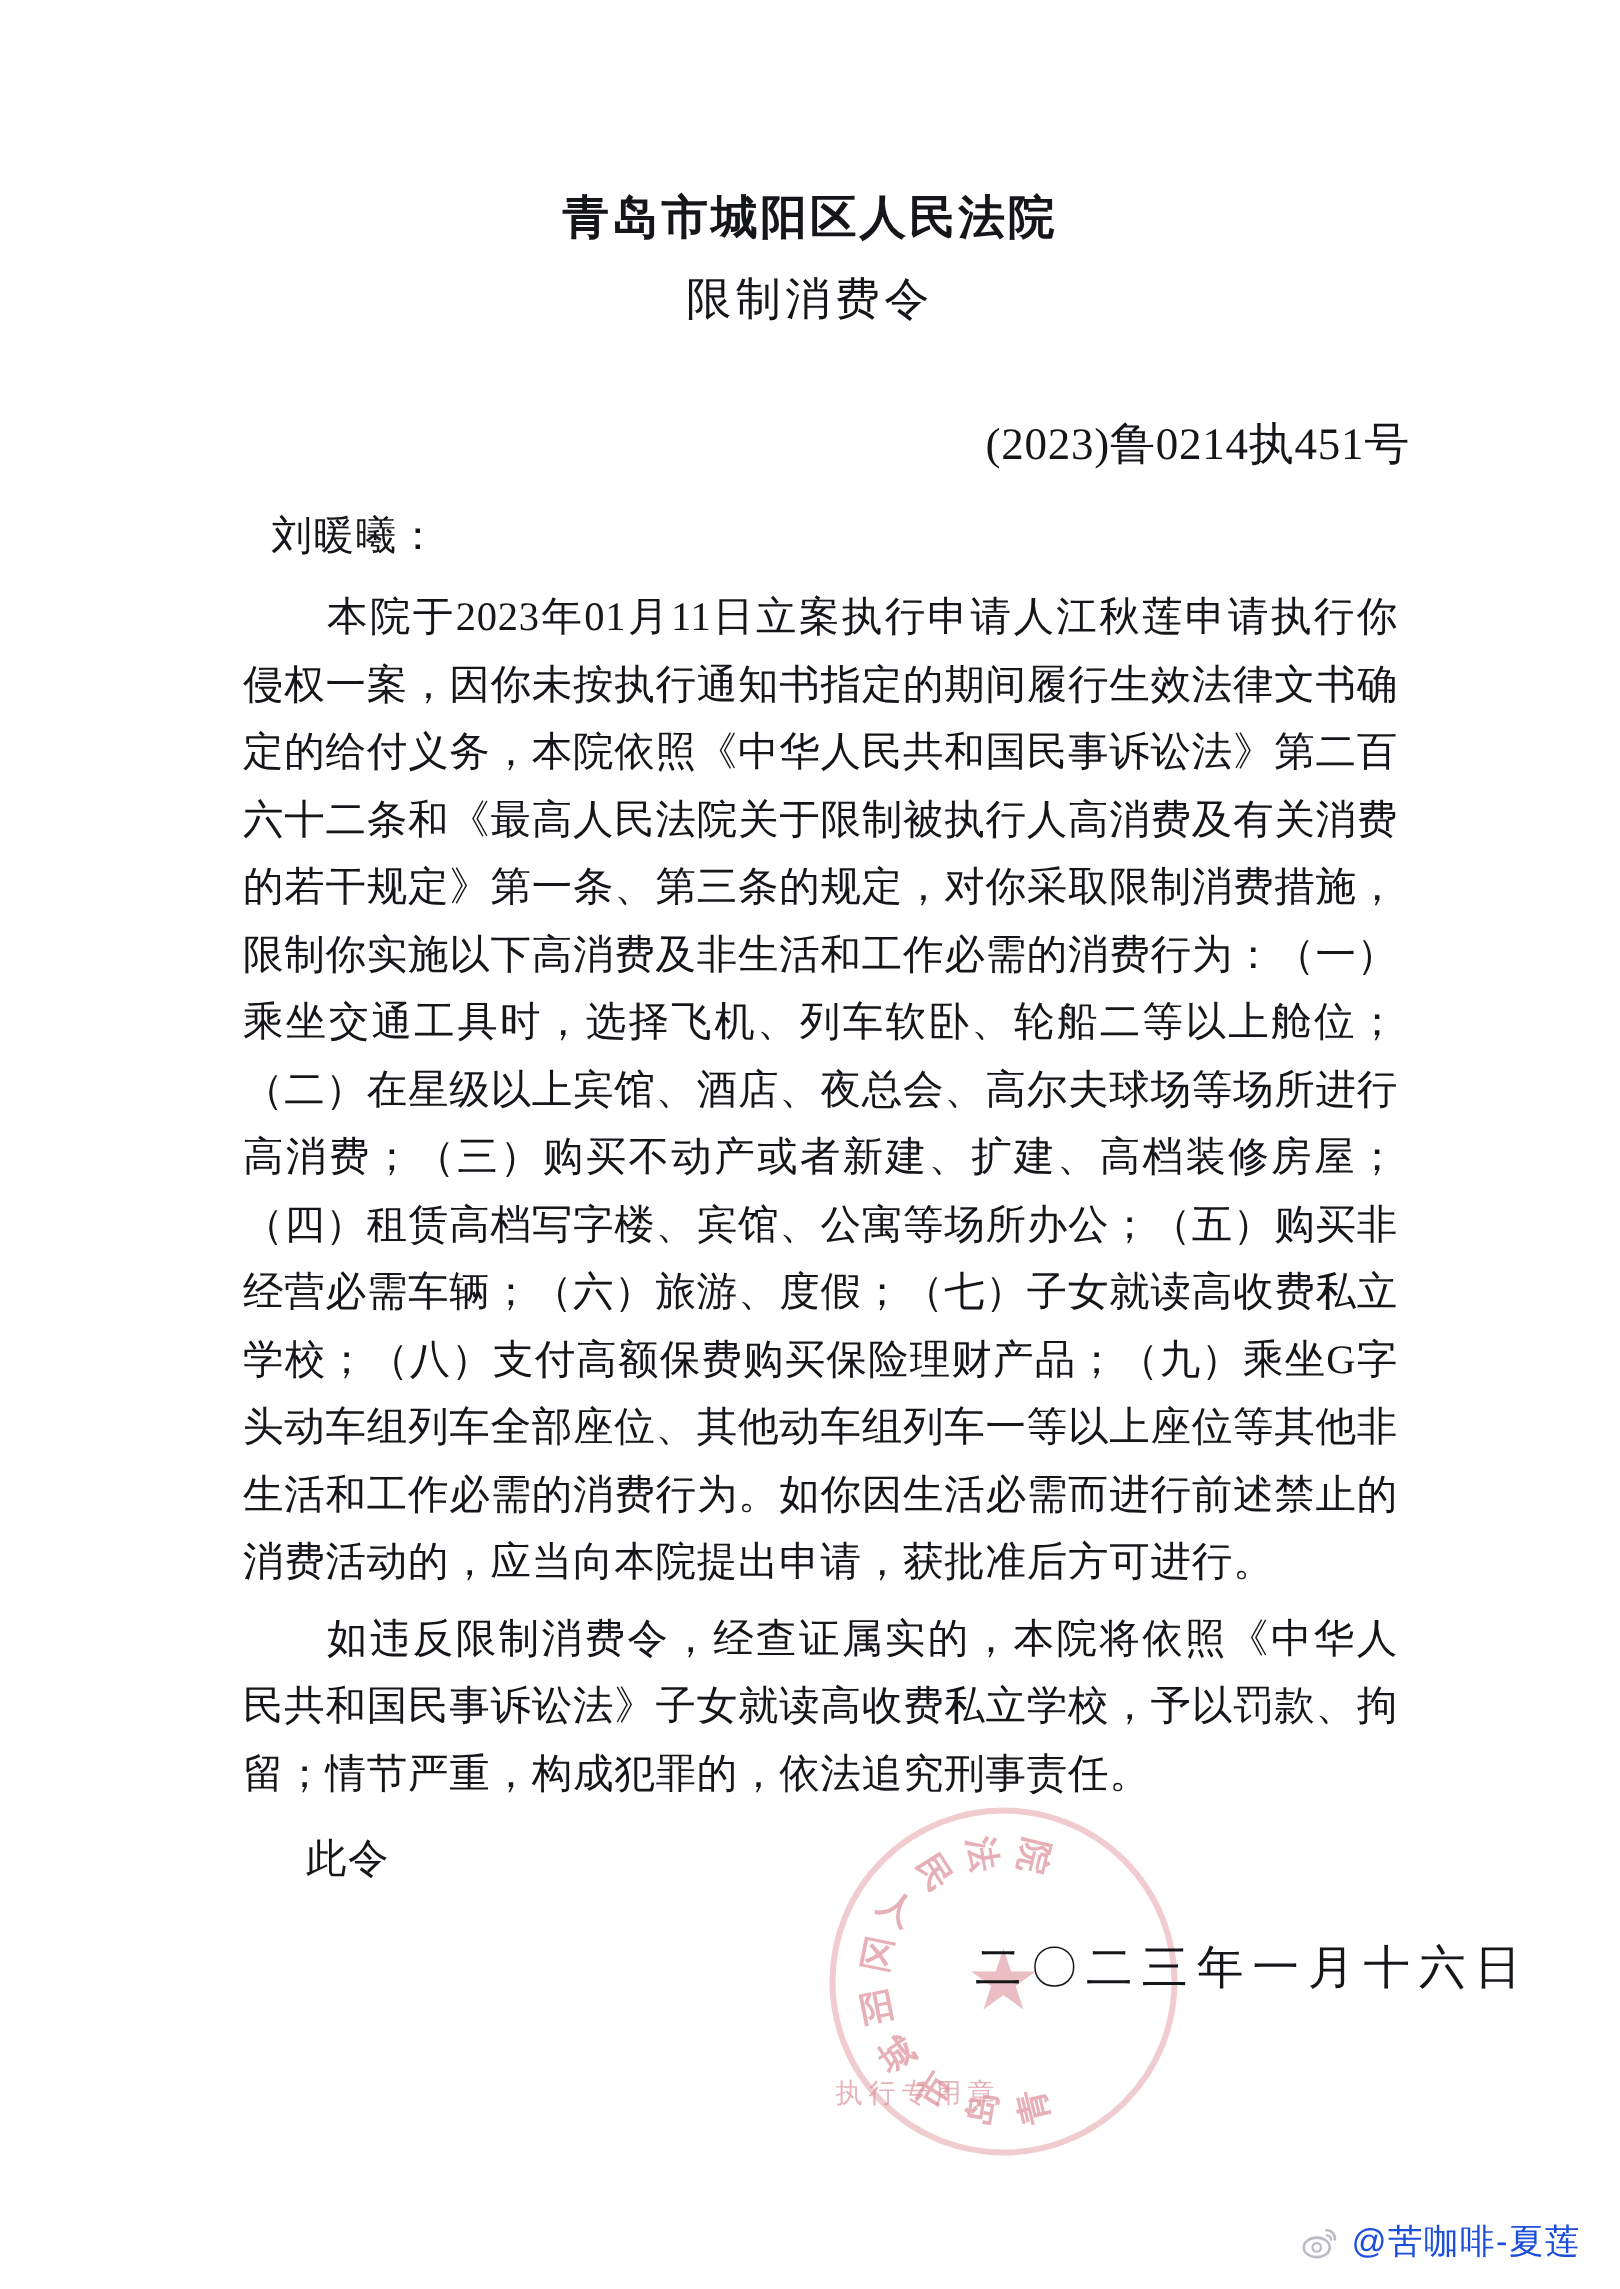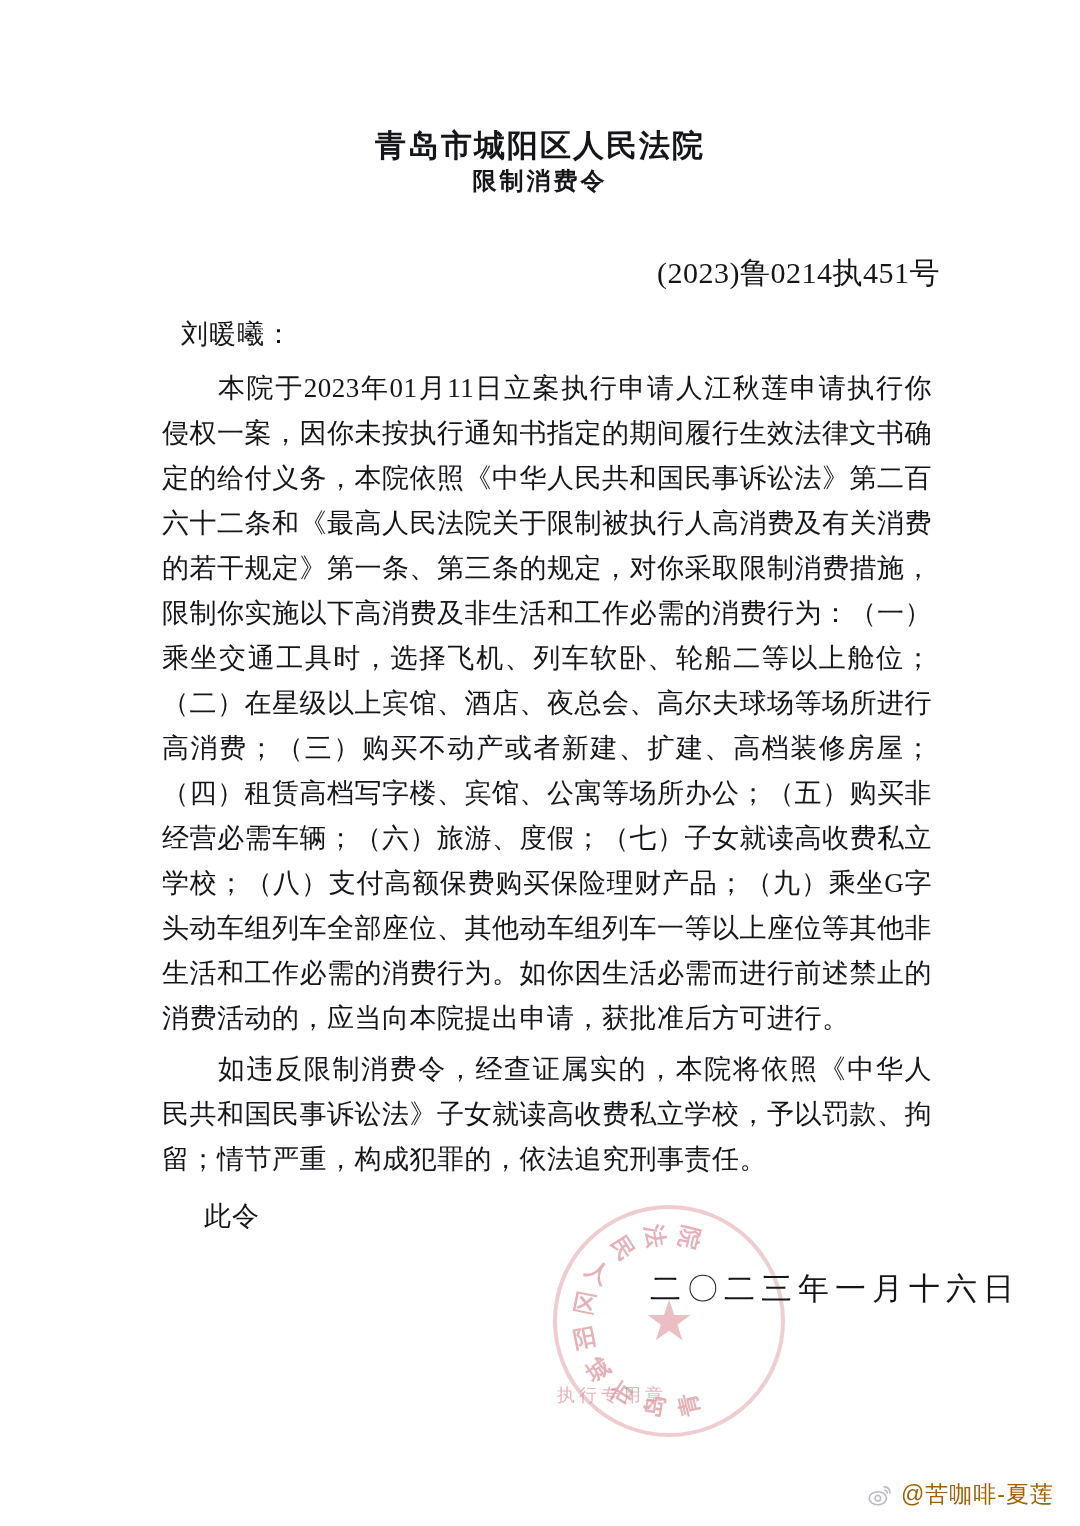--- a/index.html
+++ b/index.html
@@ -27,23 +27,24 @@
     padding-top: 126px;
   }
   .court-name {
     font-size: 31px;
     font-weight: bold;
     letter-spacing: 2px;
     line-height: 1.25;
     font-family: "DejaVu Serif", "Liberation Serif", serif;
   }
   .doc-title {
-    font-size: 24px;
-    font-weight: bold;
+    font-size: 30px;
+    font-weight: normal;
     letter-spacing: 3px;
+    margin-top: 14px;
     font-family: "DejaVu Serif", "Liberation Serif", serif;
   }
   .case-no {
     text-align: right;
     font-size: 30px;
     margin-top: 56px;
     padding-right: 140px;
     letter-spacing: 0.5px;
   }
   .addressee {
@@ -134,21 +135,21 @@
     color: rgba(198, 80, 92, 0.7);
   }
   
   .watermark {
     position: absolute;
     right: 26px;
     bottom: 16px;
     display: flex;
     align-items: center;
     gap: 8px;
-    color: #a16207;
+    color: #1d4ed8;
     font-size: 23px;
     font-family: "Liberation Sans", sans-serif;
     letter-spacing: 1px;
     z-index: 5;
   }
   .weibo-eye {
     width: 26px;
     height: 26px;
     display: inline-block;
   }

